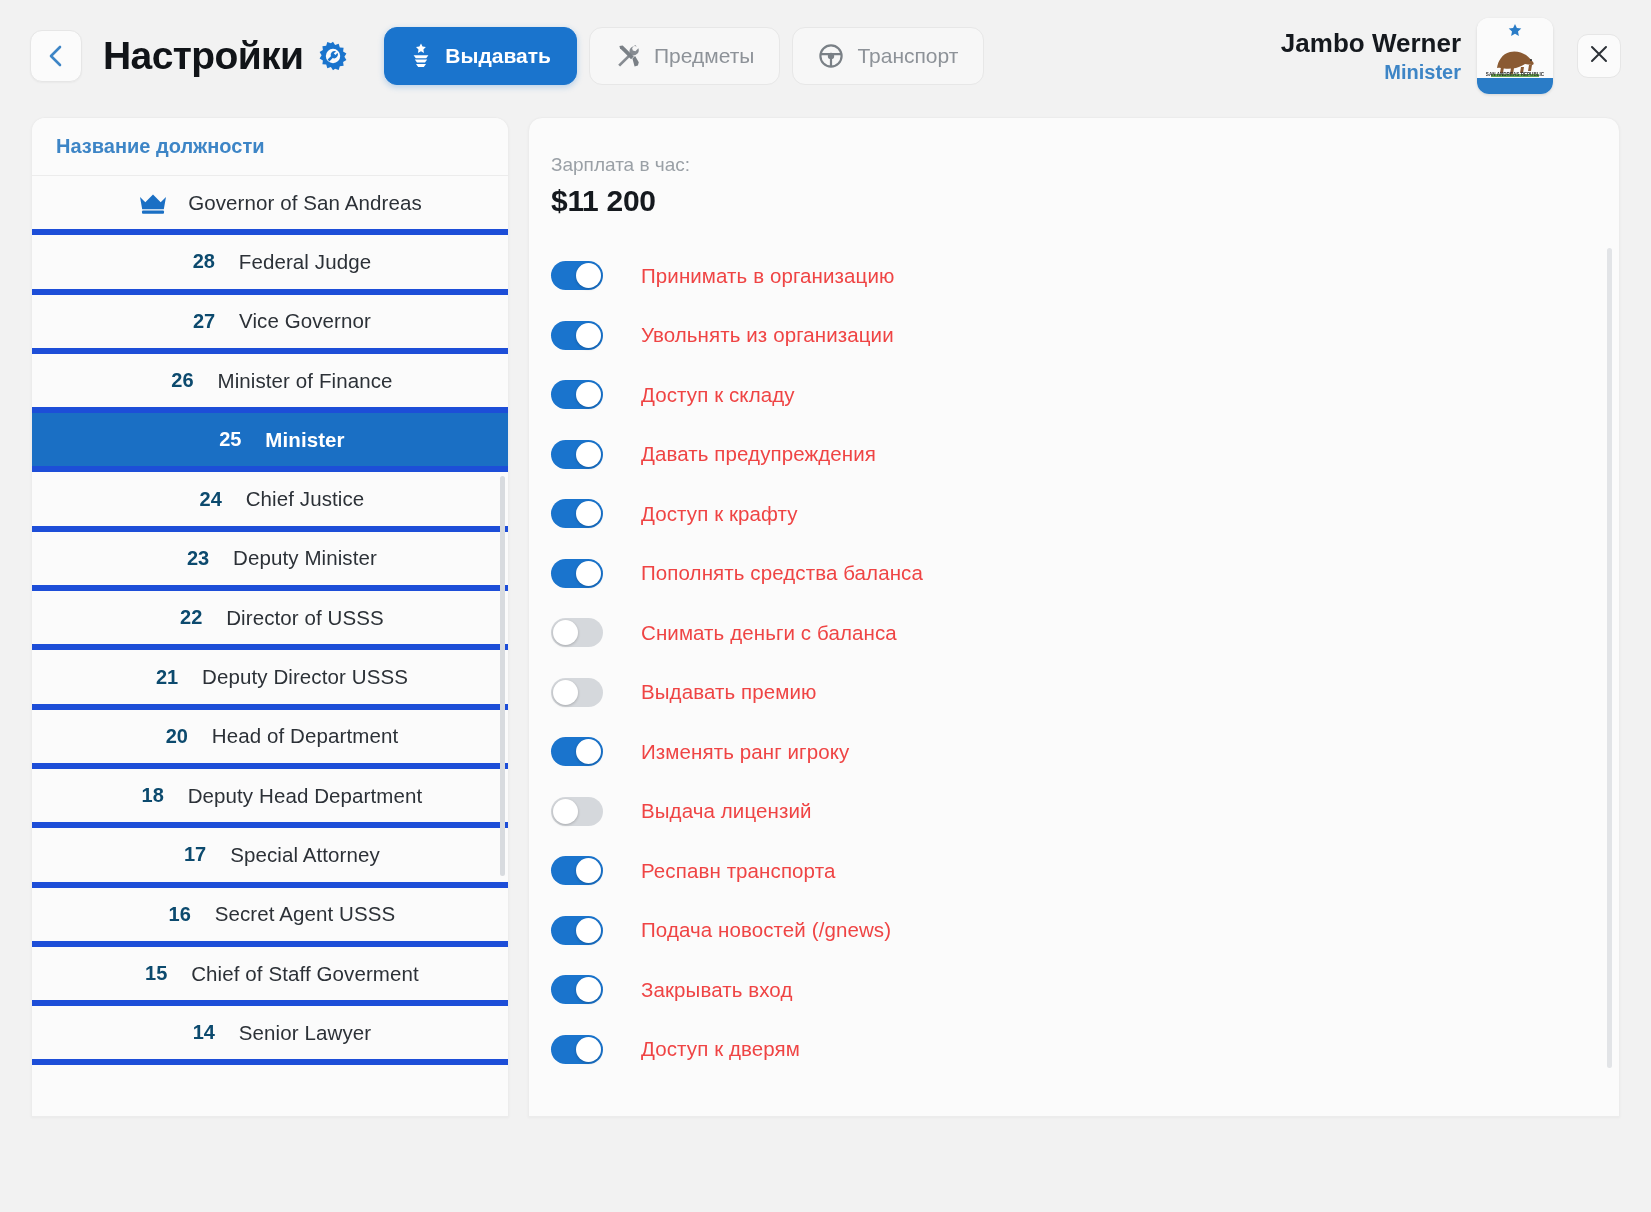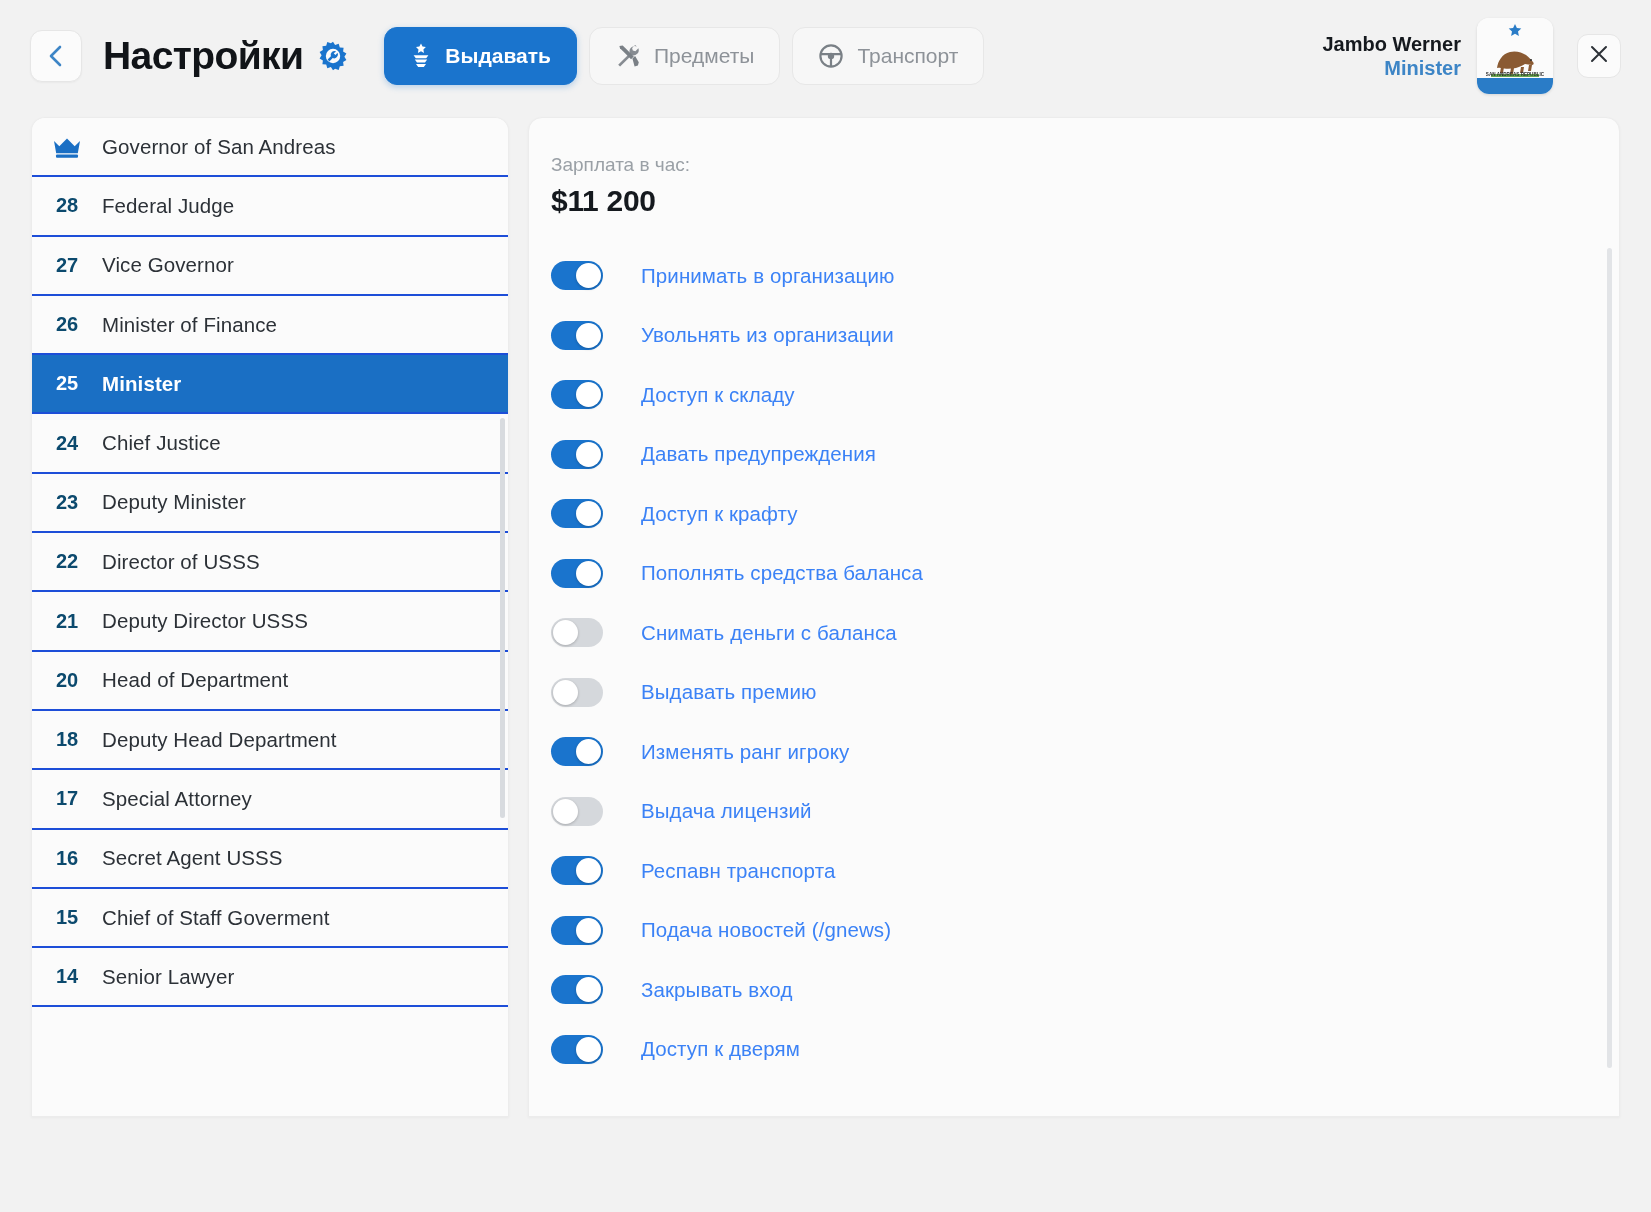--- a/index.html
+++ b/index.html
@@ -95,21 +95,21 @@
   .tab .tab-ico { display: flex; align-items: center; flex: none; }
 
   .user-block {
     margin-left: auto;
     display: flex;
     align-items: center;
     gap: 16px;
   }
   .user-text { text-align: right; line-height: 1.22; }
   .user-name {
-    font-size: 20px;
+    font-size: 26px;
     font-weight: 700;
     color: #15191e;
     white-space: nowrap;
   }
   .user-role {
     font-size: 20px;
     font-weight: 600;
     color: #3d85c6;
     white-space: nowrap;
   }
@@ -168,23 +168,24 @@
   .sidebar-list {
     height: 941px;
     overflow: hidden;
     position: relative;
   }
 
   .rank-row {
     height: 59.3px;
     display: flex;
     align-items: center;
-    border-bottom: 2px solid #1d4ed8;
+    border-bottom: 6px solid #1d4ed8;
     cursor: pointer;
     background: #fbfbfb;
+    justify-content: center;
   }
   .rank-num {
     width: 70px;
     flex: none;
     text-align: center;
     font-size: 20px;
     font-weight: 700;
     color: #0c4a6e;
   }
   .rank-num .crown { display: inline-flex; vertical-align: middle; }
@@ -279,21 +280,21 @@
     border-radius: 50%;
     background: #ffffff;
     box-shadow: 0 1px 3px rgba(0,0,0,.22);
     transition: left .15s;
   }
   .toggle.on { background: #1a74cd; }
   .toggle.on .knob { left: 25px; }
 
   .perm-label {
     font-size: 20.5px;
-    color: #3b82f6;
+    color: #ef4444;
     font-weight: 400;
     letter-spacing: .1px;
     white-space: nowrap;
   }
 
   
   .panel-sb {
     position: absolute;
     right: 7px;
     top: 130px;
@@ -388,20 +389,21 @@
         <span>
           <svg width="22" height="22" viewBox="0 0 22 22">
             <path d="M4 4l14 14M18 4L4 18" stroke="#2c3137" stroke-width="2" stroke-linecap="round"></path>
           </svg>
         </span>
       </div>
     </div>
   </div>
 
   <div class="sidebar">
+    <div class="sidebar-head">Название должности</div>
     <div class="sidebar-list" id="sidebar-list">
       <div class="rank-row">
           <div class="rank-num"><span class="crown">
               <svg width="30" height="22" viewBox="0 0 30 22">
                 <path fill="#1a6fc4" d="M2 4l5.3 5.2L15 1.6l7.7 7.6L28 4l-2.2 12.2H4.2L2 4z"></path>
                 <rect x="4" y="17.6" width="22" height="3.1" rx="1" fill="#1a6fc4"></rect>
               </svg>
             </span></div>
           <div class="rank-label">Governor of San Andreas</div>
         </div>

